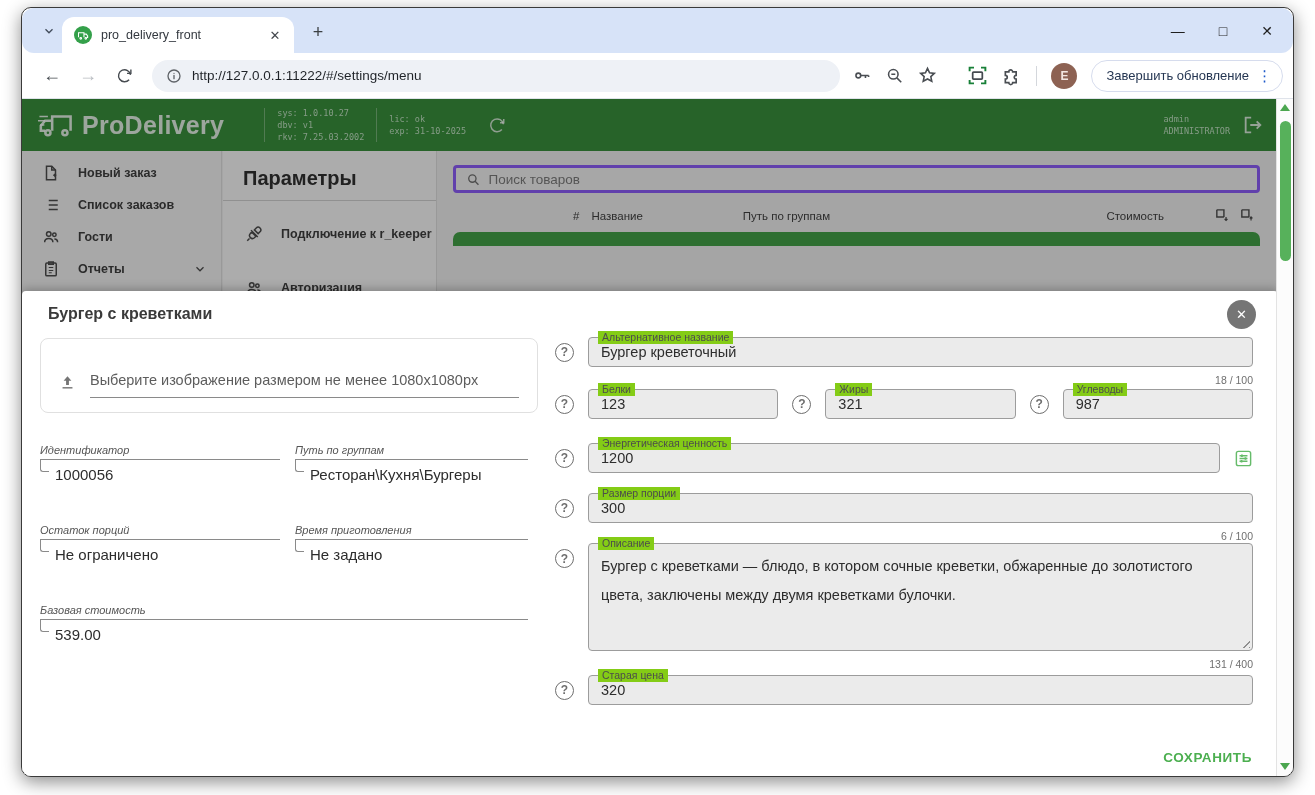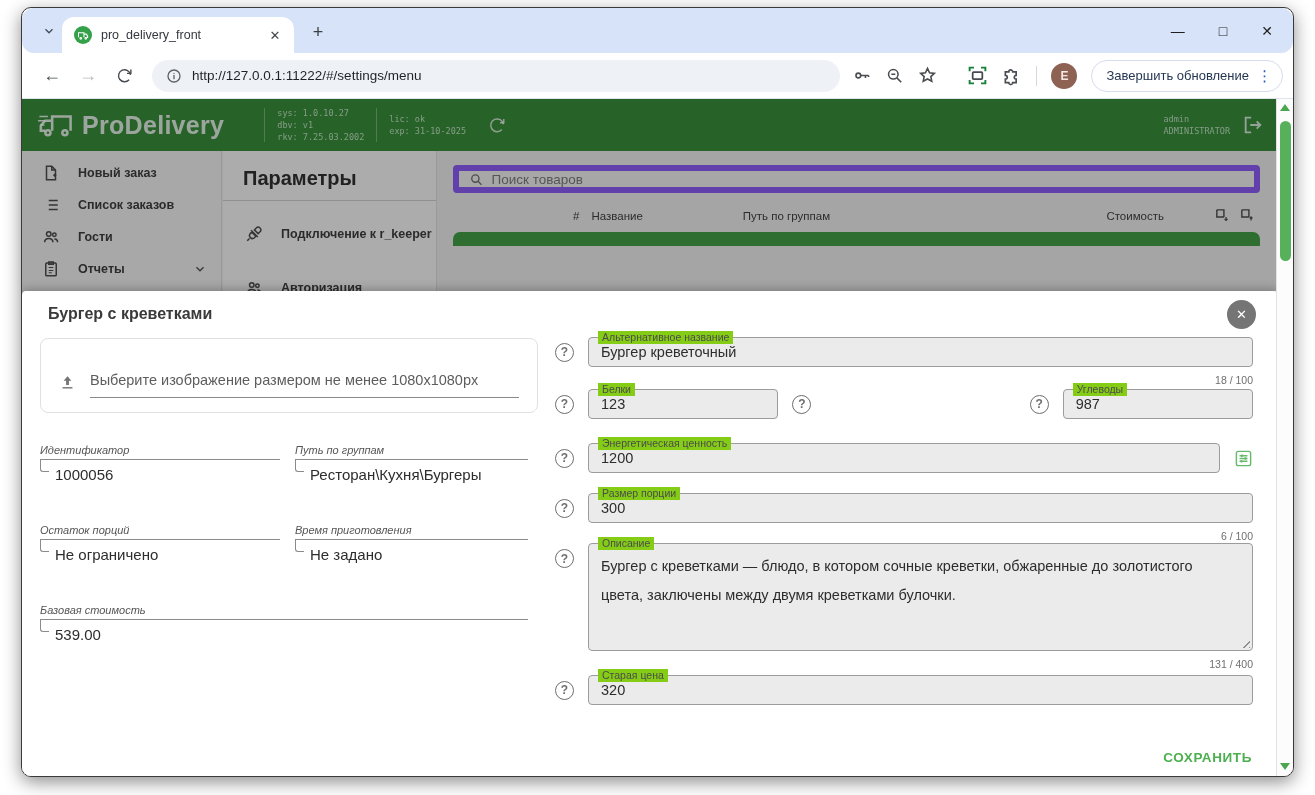--- a/index.html
+++ b/index.html
@@ -66,21 +66,21 @@
   .params-title { font-size:20px; font-weight:bold; color:#303030; padding:16px 0 10px 20px; }
   .params-div { height:1px; background:#cfcfcf; }
   .param-item { height:42px; display:flex; align-items:center; gap:18px; padding-left:22px; color:#3e3e3e; margin-top:12px; }
   .param-item .lbl { font-size:12.5px; font-weight:bold; }
   .param-item .ic { color:#4c4c4c; display:flex; }
 
   .main { position:absolute; left:415px; top:52px; right:17px; bottom:0; }
   .main-titlecard { margin-top:5px; height:50px; background:#f3f3f3; border-bottom:1px solid #c9c9c9;
     border-radius:4px 4px 0 0; display:flex; align-items:center; }
   .main-title { font-size:15.5px; color:#353535; margin-left:24px; }
-  .searchwrap { margin:14px 16px 0 16px; height:28px; border:6px solid #8b5cf6; border-radius:4px;
+  .searchwrap { margin:14px 16px 0 16px; height:28px; border:3px solid #8b5cf6; border-radius:4px;
     display:flex; align-items:center; padding:0 10px; color:#6f6f6f; background:#f0f0f0; }
   .searchwrap input { border:0; outline:0; background:transparent; font-size:13.5px; color:#333;
     margin-left:8px; width:100%; font-family:"Liberation Sans", sans-serif; }
   .searchwrap input::placeholder { color:#7a7a7a; }
   .thead { display:flex; align-items:center; margin:14px 16px 0 16px; font-size:11.5px; color:#3f3f3f; }
   .th-num { margin-left:120px; }
   .th-name { margin-left:12px; }
   .th-path { margin-left:100px; }
   .th-price { margin-left:auto; margin-right:50px; }
   .thead .folders { display:flex; gap:8px; color:#4c4c4c; margin-right:4px; }
@@ -434,20 +434,24 @@
         <div class="rrow" style="top:98px">
           <div class="macro-group">
             <span class="help">?</span>
             <div class="ofield">
               <span class="leg">Белки</span>
               <span class="fval">123</span>
             </div>
           </div>
           <div class="macro-group">
             <span class="help">?</span>
+            <div class="ofield">
+              <span class="leg">Жиры</span>
+              <span class="fval">321</span>
+            </div>
           </div>
           <div class="macro-group">
             <span class="help">?</span>
             <div class="ofield">
               <span class="leg">Углеводы</span>
               <span class="fval">987</span>
             </div>
           </div>
         </div>
 

